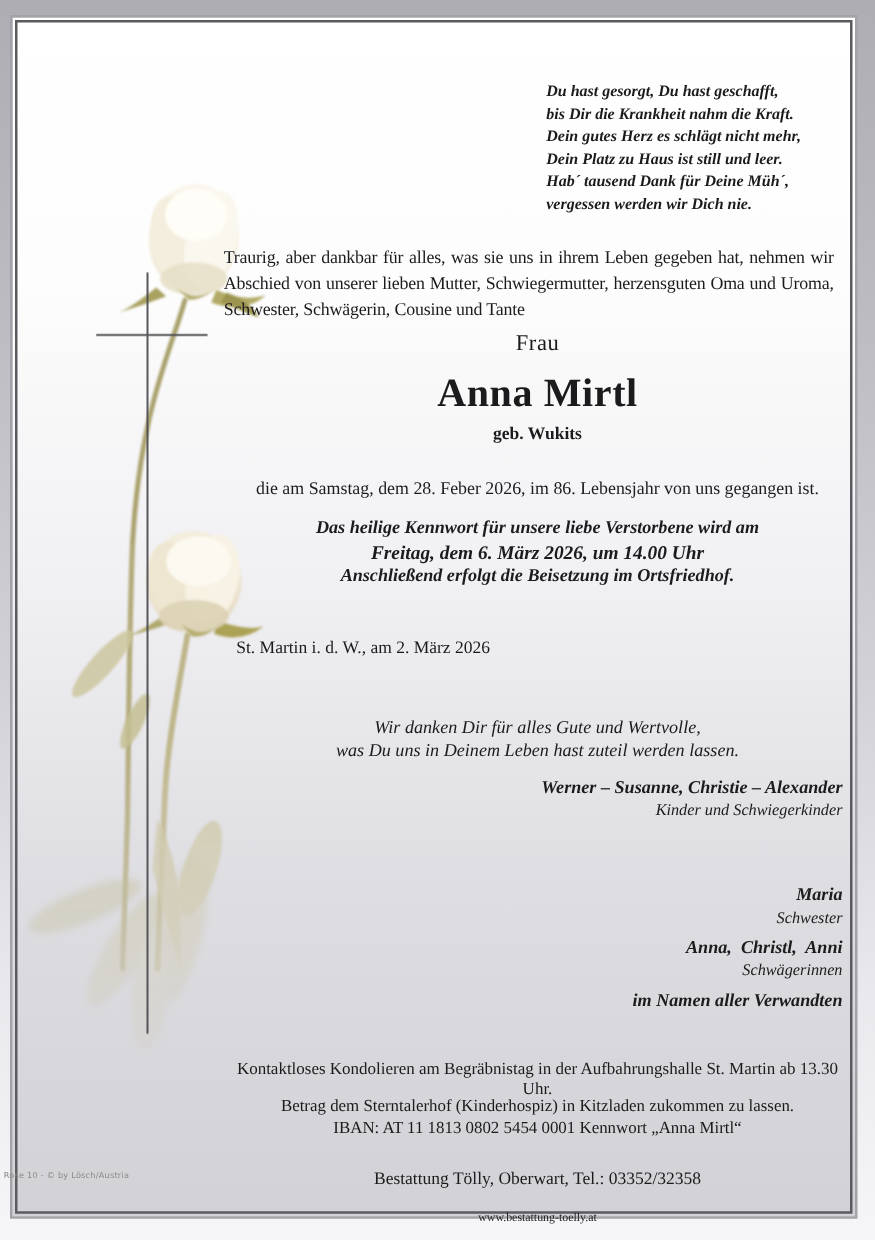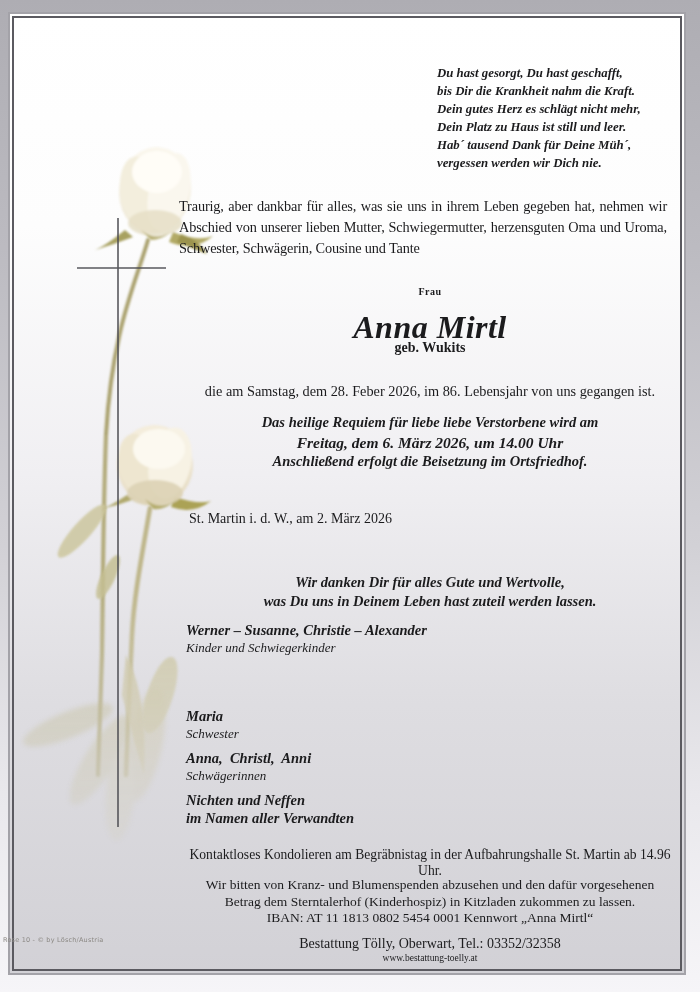--- a/index.html
+++ b/index.html
@@ -12,42 +12,42 @@
         background:linear-gradient(to bottom,#ffffff 0%,#fdfdfd 22%,#f0eff2 48%,#dedde1 72%,#d2d1d6 100%);}
   .card-inner{position:absolute;inset:2px;border:2px solid #5b5a60;}
   
   .blk{position:absolute;z-index:3;}
   .center-col{left:186px;width:488px;text-align:center;}
   .poem{left:437px;top:64px;width:200px;font-size:12.8px;line-height:18px;
         font-weight:bold;font-style:italic;}
   .poem span{display:block;white-space:nowrap;}
   .intro{left:179px;top:196px;width:488px;font-size:14.3px;line-height:21px;
          text-align:justify;letter-spacing:-0.15px;margin:0;}
-  .frau{top:286px;font-size:10px;font-weight:bold;letter-spacing:.5px;}
-  .deceased-name{top:309px;font-size:32px;font-weight:bold;font-style:italic;letter-spacing:.5px;}
+  .frau{top:264px;font-size:18px;font-weight:normal;letter-spacing:.5px;}
+  .deceased-name{top:296px;font-size:32px;font-weight:bold;letter-spacing:.5px;}
   .geb{top:340px;font-size:14px;font-weight:bold;}
   .death-line{top:383px;font-size:14.3px;}
   .service{top:413px;font-size:14.5px;line-height:19.5px;font-weight:bold;font-style:italic;}
   .service span{display:block;}
   .service .l2{font-size:15.5px;}
   .place-date{left:189px;top:511px;font-size:14px;text-align:right;}
-  .thanks{top:573px;font-size:14.5px;line-height:19px;font-weight:bold;font-style:italic;}
+  .thanks{top:573px;font-size:14.5px;line-height:19px;font-weight:normal;font-style:italic;}
   .thanks span{display:block;}
-  .fam{text-align:left;font-family:Liberation Serif, serif;}
+  .fam{text-align:right;font-family:Liberation Serif, serif;}
   .fam-names{font-size:14.5px;font-weight:bold;font-style:italic;white-space:pre;}
   .fam-role{font-size:13px;font-style:italic;margin-top:1px;}
   .fam-role.strong{font-size:14.5px;font-weight:bold;}
   .f1{top:622px;} .f2{top:666px;} .f3{top:708px;} .f4{top:750px;} .f5{top:792px;}
   .kontakt{top:847px;font-size:13.6px;}
   .donation{top:877px;font-size:13.5px;line-height:16.5px;}
   .donation span{display:block;}
   .iban-row{display:flex;justify-content:center;gap:26px;}
   .iban-row span{display:inline;}
   .bestattung{top:936px;font-size:14px;}
-  .website{font-size:9.5px;margin-top:1px;}
+  .website{font-size:9.5px;margin-top:18px;}
   .credit{left:3px;top:936px;font-family:"DejaVu Sans",sans-serif;font-size:6.5px;
           color:#8b8884;letter-spacing:.2px;}
   .flower{position:absolute;left:20px;top:135px;width:220px;height:730px;z-index:2;}
 </style>
 </head>
 <body>
 
 <div class="page">
 
   <div class="card">
@@ -150,21 +150,21 @@
 
   <p class="blk intro">Traurig, aber dankbar für alles, was sie uns in ihrem Leben gegeben hat, nehmen wir Abschied von unserer lieben Mutter, Schwiegermutter, herzensguten Oma und Uroma, Schwester, Schwägerin, Cousine und Tante</p>
 
   <div class="blk center-col frau">Frau</div>
   <div class="blk center-col deceased-name">Anna Mirtl</div>
   <div class="blk center-col geb">geb. Wukits</div>
 
   <div class="blk center-col death-line">die am Samstag, dem 28. Feber 2026, im 86. Lebensjahr von uns gegangen ist.</div>
 
   <div class="blk center-col service">
-    <span>Das heilige Requiem für liebe liebe Verstorbene wird am</span>
+    <span>Das heilige Kennwort für unsere liebe Verstorbene wird am</span>
     <span class="l2">Freitag, dem 6. März 2026, um 14.00 Uhr</span>
     <span>Anschließend erfolgt die Beisetzung im Ortsfriedhof.</span>
   </div>
 
   <div class="blk place-date">St. Martin i. d. W., am 2. März 2026</div>
 
   <div class="blk center-col thanks">
     <span>Wir danken Dir für alles Gute und Wertvolle,</span>
     <span>was Du uns in Deinem Leben hast zuteil werden lassen.</span>
   </div>
@@ -175,28 +175,26 @@
   </div>
   <div class="blk center-col fam f3">
     <div class="fam-names">Maria</div>
     <div class="fam-role">Schwester</div>
   </div>
   <div class="blk center-col fam f4">
     <div class="fam-names">Anna,  Christl,  Anni</div>
     <div class="fam-role">Schwägerinnen</div>
   </div>
   <div class="blk center-col fam f5">
-    <div class="fam-names">Nichten und Neffen</div>
     <div class="fam-role strong">im Namen aller Verwandten</div>
   </div>
 
-  <div class="blk center-col kontakt">Kontaktloses Kondolieren am Begräbnistag in der Aufbahrungshalle St. Martin ab 14.96 Uhr.</div>
+  <div class="blk center-col kontakt">Kontaktloses Kondolieren am Begräbnistag in der Aufbahrungshalle St. Martin ab 13.30 Uhr.</div>
 
   <div class="blk center-col donation">
-    <span>Wir bitten von Kranz- und Blumenspenden abzusehen und den dafür vorgesehenen</span>
     <span>Betrag dem Sterntalerhof (Kinderhospiz) in Kitzladen zukommen zu lassen.</span>
     <span class="iban-row">
       <span>IBAN: AT 11 1813 0802 5454 0001</span>
       <span>Kennwort „Anna Mirtl“</span>
     </span>
   </div>
 
   <div class="blk center-col bestattung">
     <div>Bestattung Tölly, Oberwart, Tel.: 03352/32358</div>
     <div class="website">www.bestattung-toelly.at</div>

